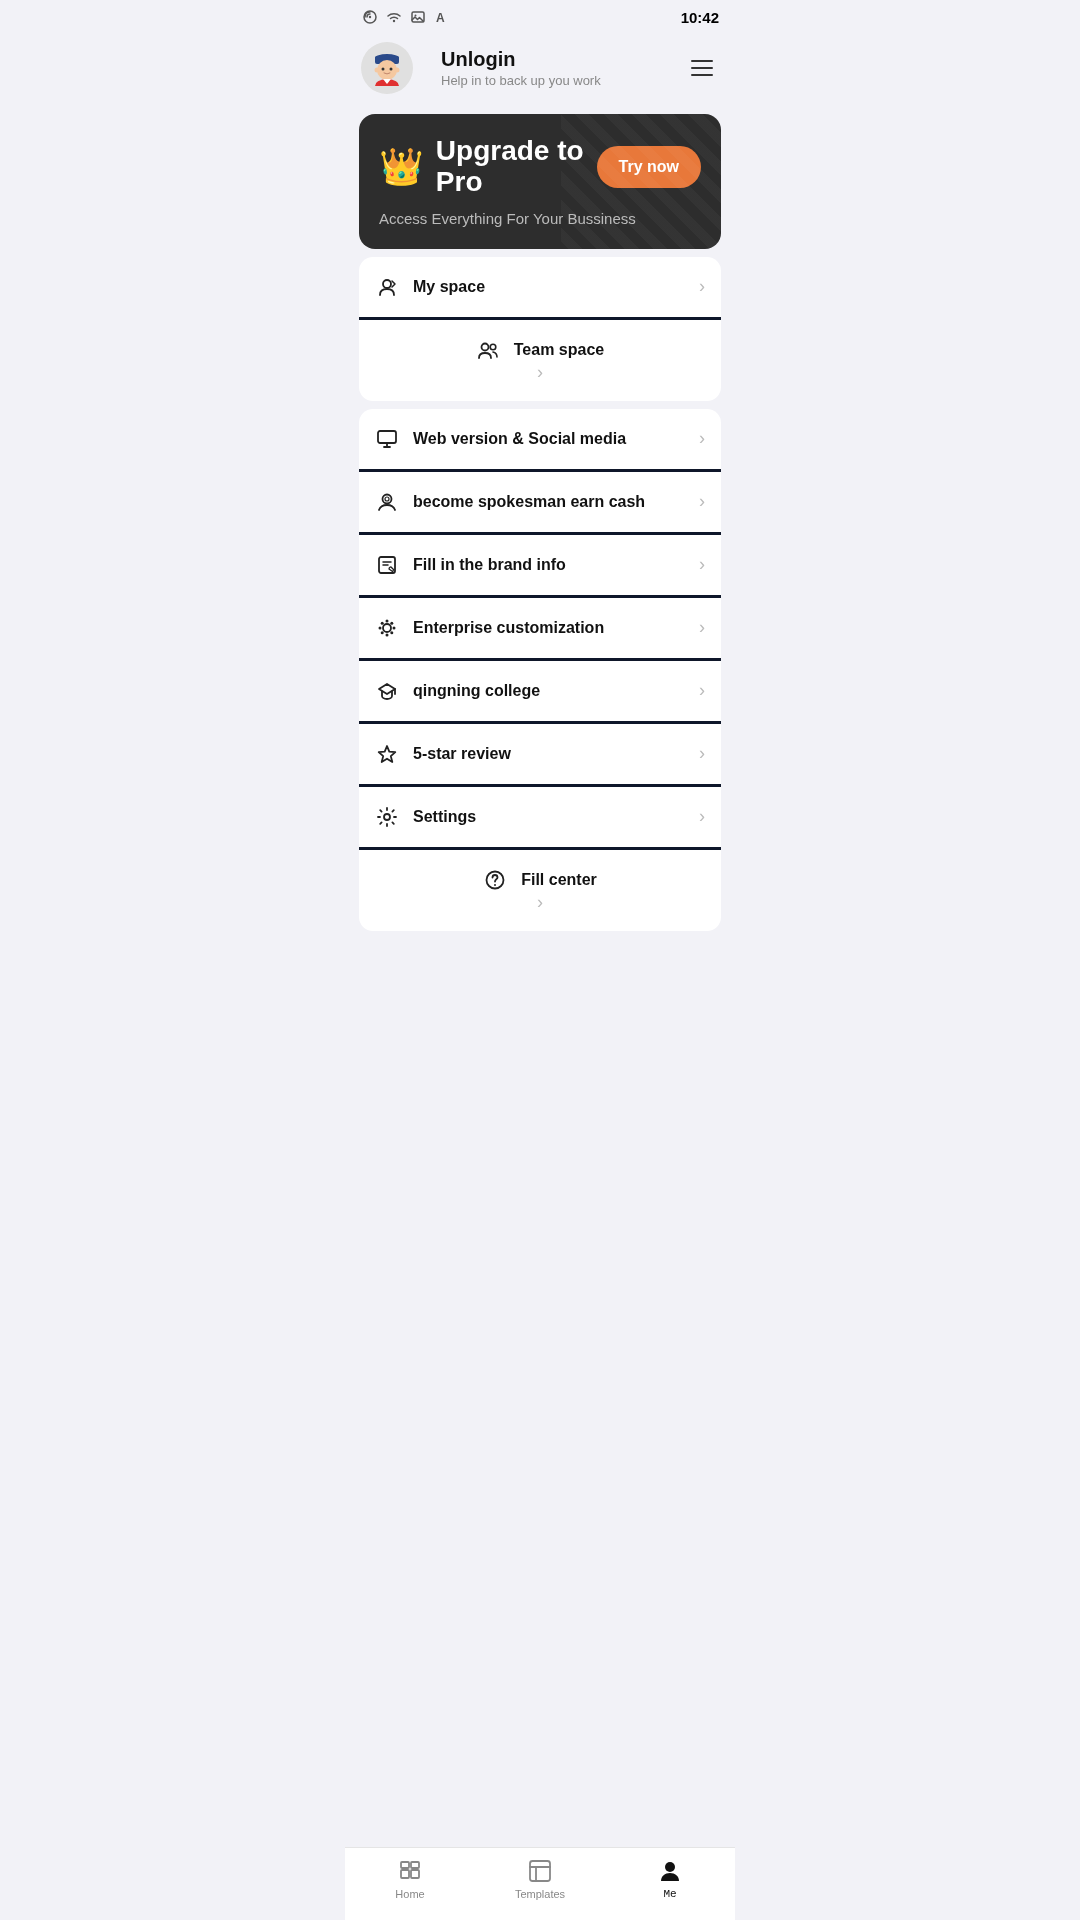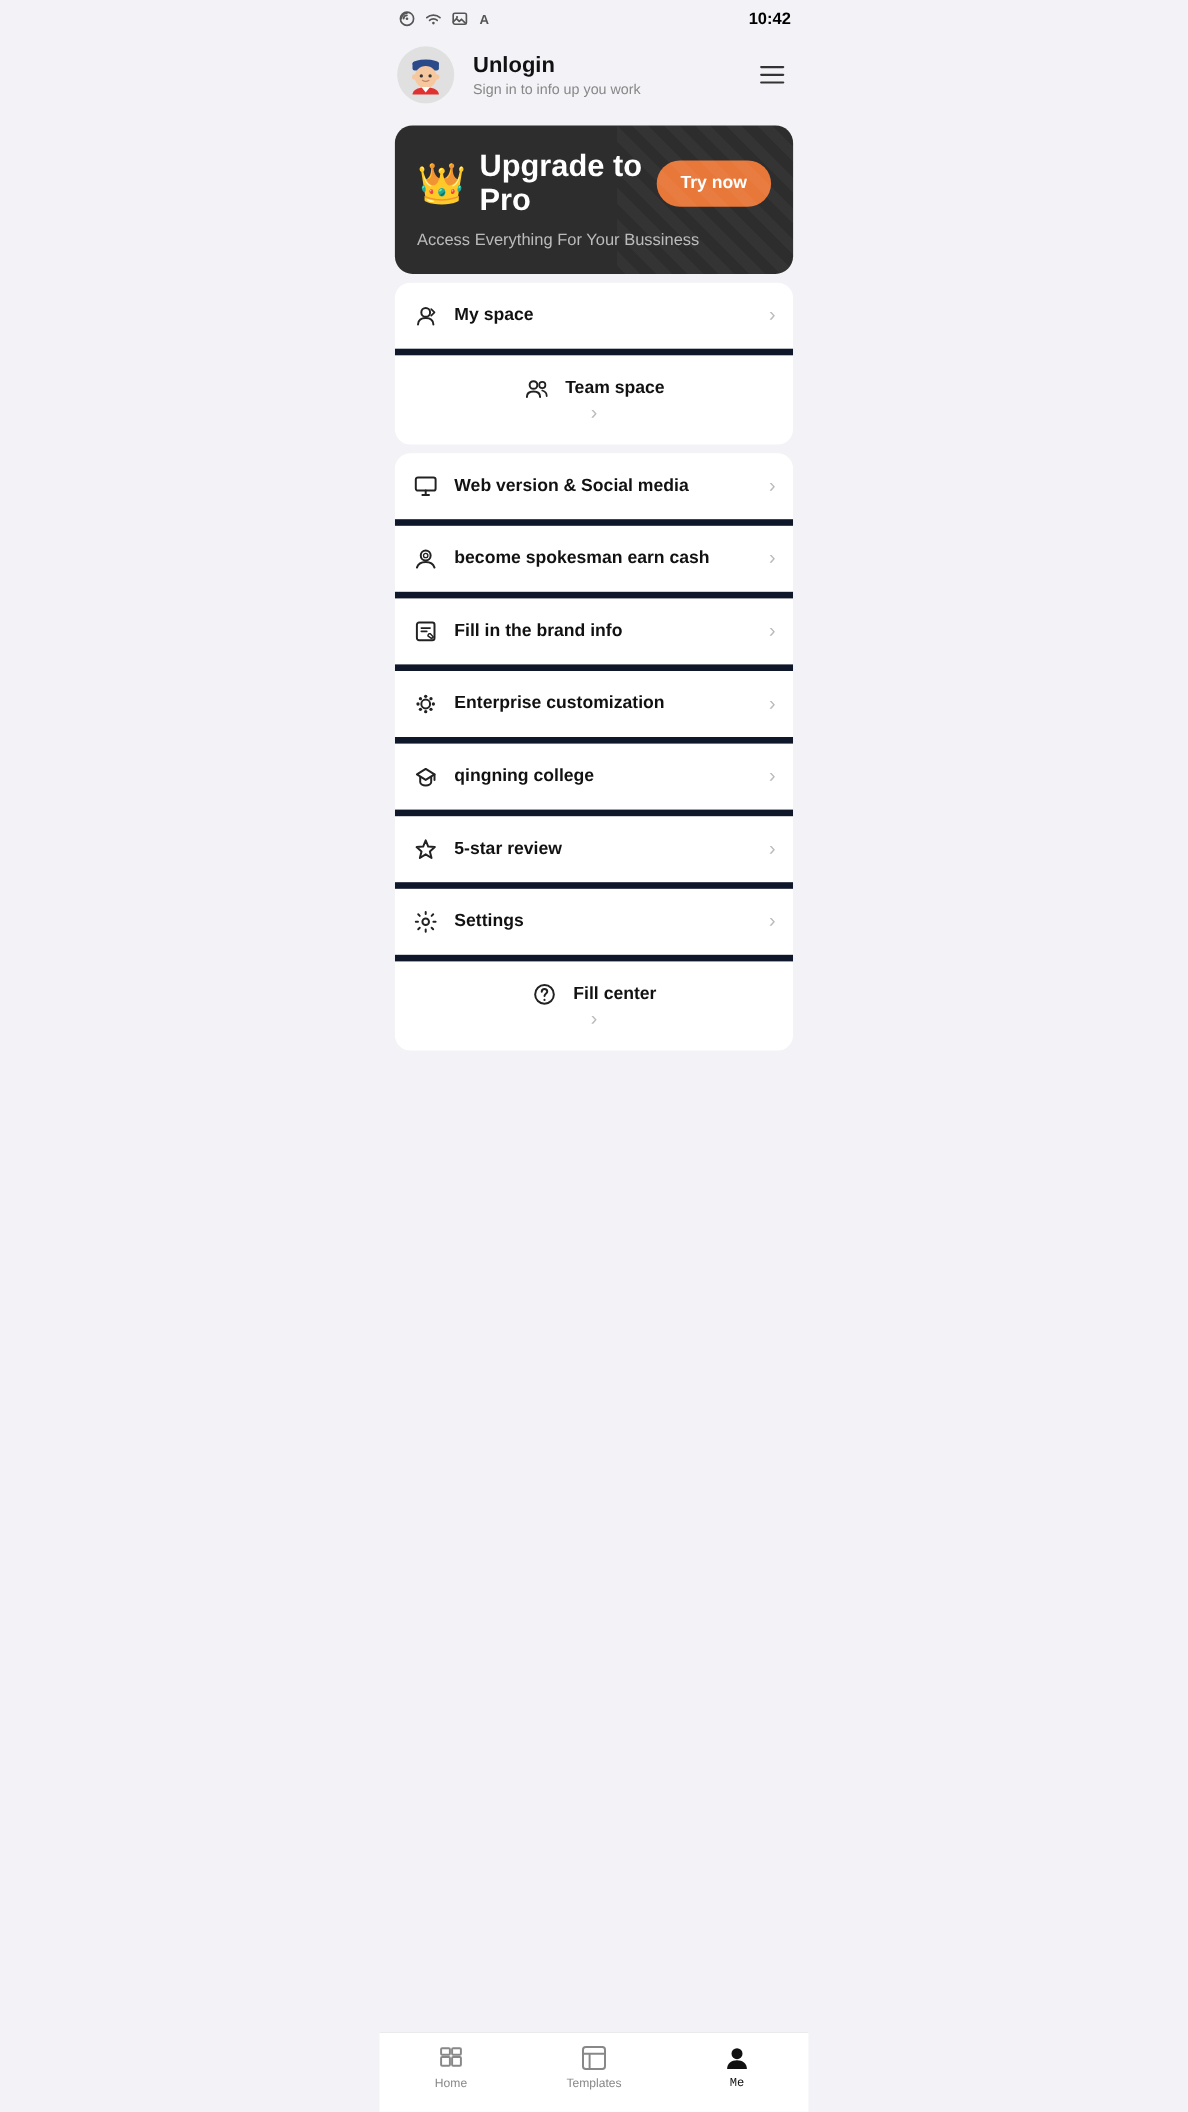--- a/index.html
+++ b/index.html
@@ -44,21 +44,21 @@
     .header {
       display: flex;
       align-items: center;
       justify-content: space-between;
       padding: 12px 16px;
       background: #f2f2f7;
     }
     .header-left {
       display: flex;
       align-items: center;
-      gap: 17px;
+      gap: 28px;
     }
     .avatar {
       width: 52px;
       height: 52px;
       border-radius: 50%;
       background: #e8e8e8;
       overflow: hidden;
       display: flex;
       align-items: center;
       justify-content: center;
@@ -158,21 +158,21 @@
       background: #fff;
       border-radius: 14px;
       margin: 8px 14px;
       overflow: hidden;
     }
     .menu-item {
       display: flex;
       align-items: center;
       justify-content: space-between;
       padding: 18px 16px;
-      border-bottom: 6px solid #0f172a;
+      border-bottom: 3px solid #0f172a;
       cursor: pointer;
     }
     .menu-item:last-child {
       border-bottom: none;
       flex-direction: column;
     }
     .menu-item-left {
       display: flex;
       align-items: center;
       gap: 14px;
@@ -296,21 +296,21 @@
 
         <circle cx="16" cy="28" r="2.5" fill="#f5c8a0"></circle>
         <circle cx="36" cy="28" r="2.5" fill="#f5c8a0"></circle>
 
         <path d="M14 44 Q14 38 26 37 Q38 38 38 44" fill="#e03030"></path>
         <path d="M22 37 L26 42 L30 37" fill="#fff"></path>
       </svg>
     </div>
     <div class="header-text">
       <h2>Unlogin</h2>
-      <p>Sign in to info up you work</p>
+      <p>Help in to back up you work</p>
     </div>
   </div>
   <div class="menu-icon">
     <div class="menu-line"></div>
     <div class="menu-line"></div>
     <div class="menu-line"></div>
   </div>
 </div>
 
 <div class="upgrade-banner">

